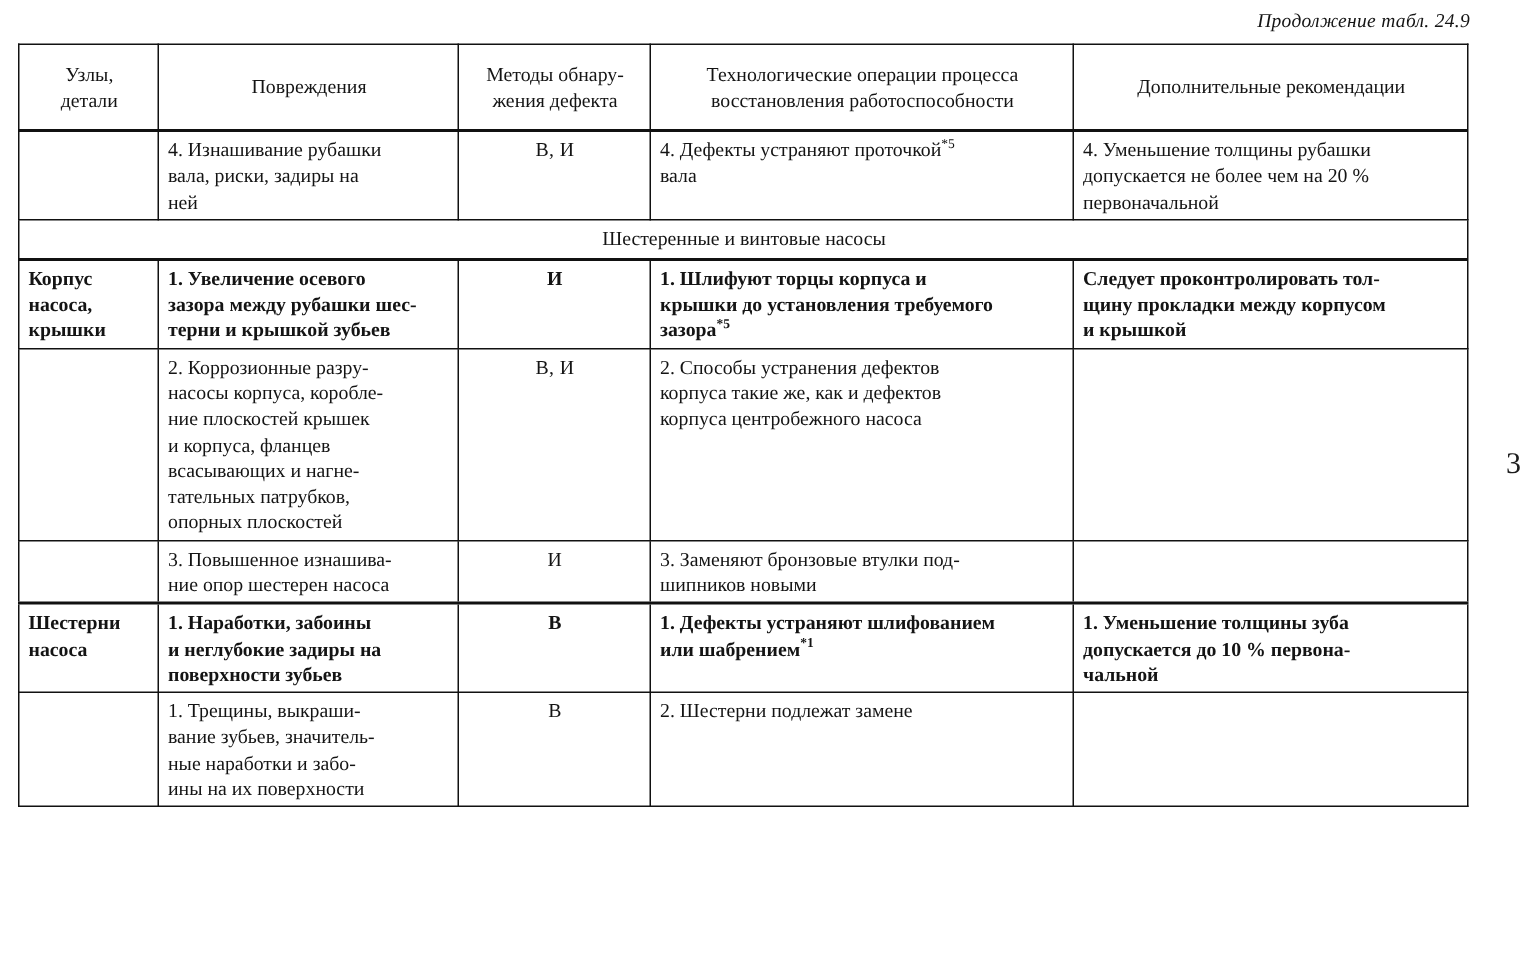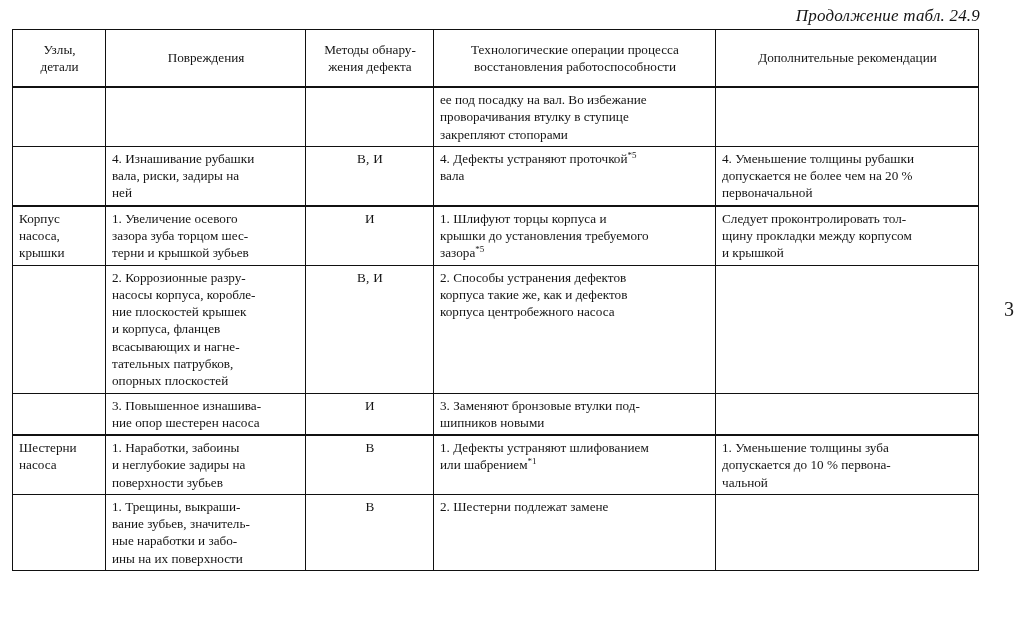--- a/index.html
+++ b/index.html
@@ -15,21 +15,21 @@
     color: #141414;
     position: relative;
   }
 
   
   #running-head {
     position: absolute;
     top: 6px;
     right: 46px;
     font-style: italic;
-    font-size: 17px;
+    font-size: 13px;
     letter-spacing: 0.2px;
     white-space: nowrap;
   }
 
   
   #page-folio {
     position: absolute;
     top: 298px;
     right: 12px;
     font-size: 20px;
@@ -95,20 +95,21 @@
     border-bottom-width: 2px;
     padding-top: 4px;
     padding-bottom: 4px;
     height: 19px;
     vertical-align: middle;
   }
 
   
   tr.group-start > td {
     border-top-width: 2px;
+    font-weight: bold;
   }
 
   td.unit { }
 
   sup.note {
     font-size: 9px;
     vertical-align: super;
     line-height: 0;
   }
 </style>
@@ -157,39 +158,20 @@
             <span class="cell-text">
               <span class="ln">Дополнительные рекомендации</span>
             </span>
           </td>
         </tr>
         <tr>
           <td class="unit">
             <span class="cell-text"></span>
           </td>
           <td>
-            <span class="cell-text"></span>
-          </td>
-          <td class="method"></td>
-          <td>
-            <span class="cell-text">
-              <span class="ln">ее под посадку на вал. Во избежание</span>
-              <span class="ln">проворачивания втулку в ступице</span>
-              <span class="ln">закрепляют стопорами</span>
-            </span>
-          </td>
-          <td>
-            <span class="cell-text"></span>
-          </td>
-        </tr>
-        <tr>
-          <td class="unit">
-            <span class="cell-text"></span>
-          </td>
-          <td>
             <span class="cell-text">
               <span class="ln">4. Изнашивание рубашки</span>
               <span class="ln">вала, риски, задиры на</span>
               <span class="ln">ней</span>
             </span>
           </td>
           <td class="method">В, И</td>
           <td>
             <span class="cell-text">
               <span class="ln">4. Дефекты устраняют проточкой<sup class="note">*5</sup></span>
@@ -197,32 +179,35 @@
             </span>
           </td>
           <td>
             <span class="cell-text">
               <span class="ln">4. Уменьшение толщины рубашки</span>
               <span class="ln">допускается не более чем на 20 %</span>
               <span class="ln">первоначальной</span>
             </span>
           </td>
         </tr>
+        <tr>
+          <td class="band" colspan="5">Шестеренные и винтовые насосы</td>
+        </tr>
         <tr class="group-start">
           <td class="unit">
             <span class="cell-text">
               <span class="ln">Корпус</span>
               <span class="ln">насоса,</span>
               <span class="ln">крышки</span>
             </span>
           </td>
           <td>
             <span class="cell-text">
               <span class="ln">1. Увеличение осевого</span>
-              <span class="ln">зазора зуба торцом шес-</span>
+              <span class="ln">зазора между рубашки шес-</span>
               <span class="ln">терни и крышкой зубьев</span>
             </span>
           </td>
           <td class="method">И</td>
           <td>
             <span class="cell-text">
               <span class="ln">1. Шлифуют торцы корпуса и</span>
               <span class="ln">крышки до установления требуемого</span>
               <span class="ln">зазора<sup class="note">*5</sup></span>
             </span>

